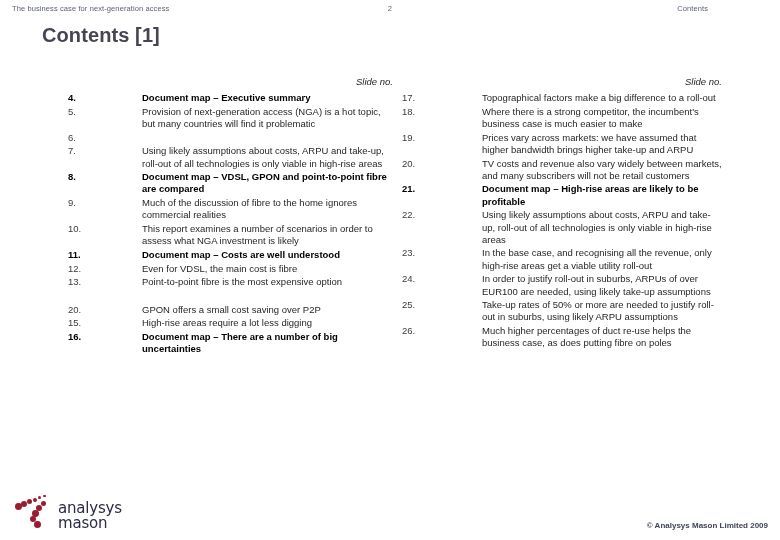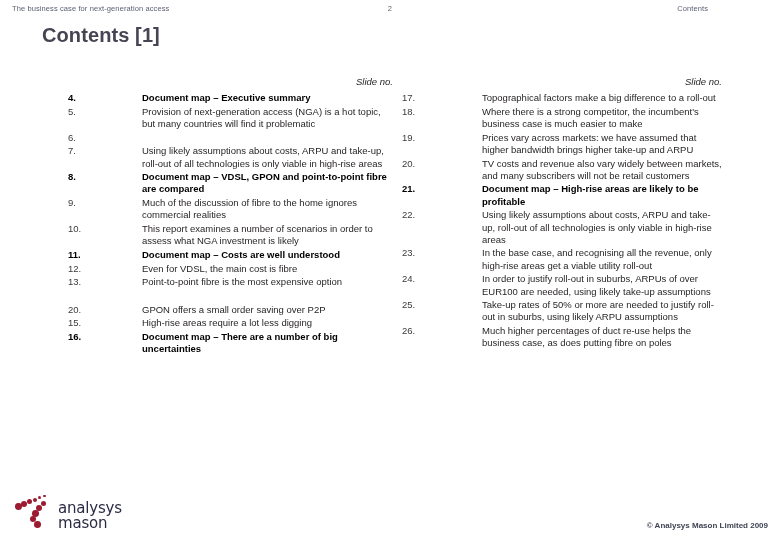--- a/index.html
+++ b/index.html
@@ -205,21 +205,21 @@
         <li class="toc-item">
           <span class="toc-num">12.</span>
           <span class="toc-text">Even for VDSL, the main cost is fibre</span>
         </li>
         <li class="toc-item">
           <span class="toc-num">13.</span>
           <span class="toc-text">Point-to-point fibre is the most expensive option</span>
         </li>
         <li class="toc-item gap-before">
           <span class="toc-num">20.</span>
-          <span class="toc-text">GPON offers a small order saving over P2P</span>
+          <span class="toc-text">GPON offers a small cost saving over P2P</span>
         </li>
         <li class="toc-item">
           <span class="toc-num">15.</span>
           <span class="toc-text">High-rise areas require a lot less digging</span>
         </li>
         <li class="toc-item bold">
           <span class="toc-num">16.</span>
           <span class="toc-text">Document map – There are a number of big uncertainties</span>
         </li>
       </ul>

